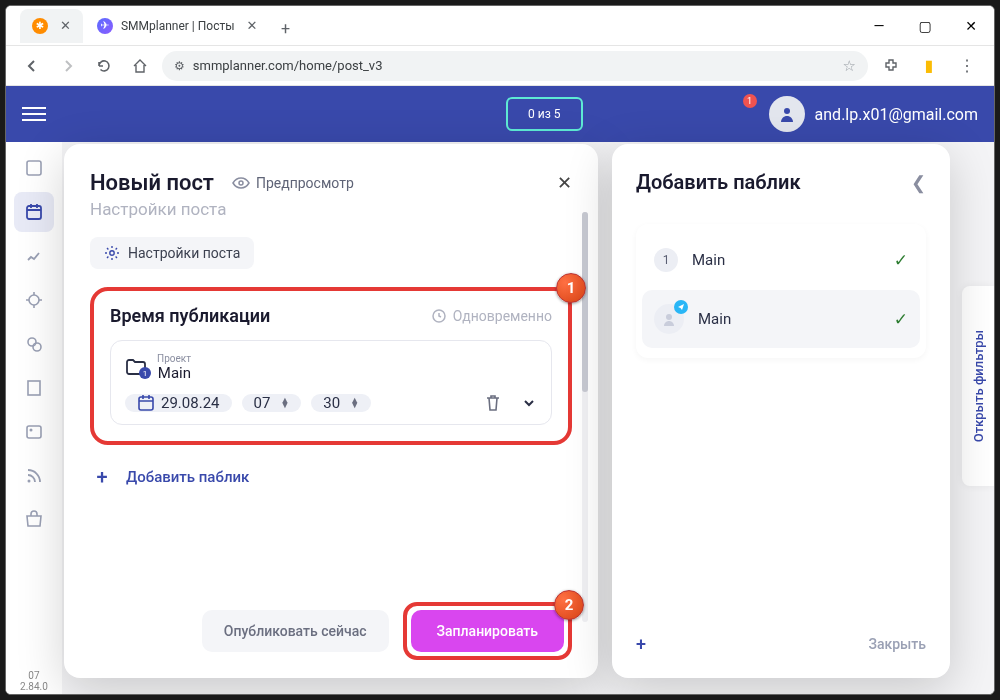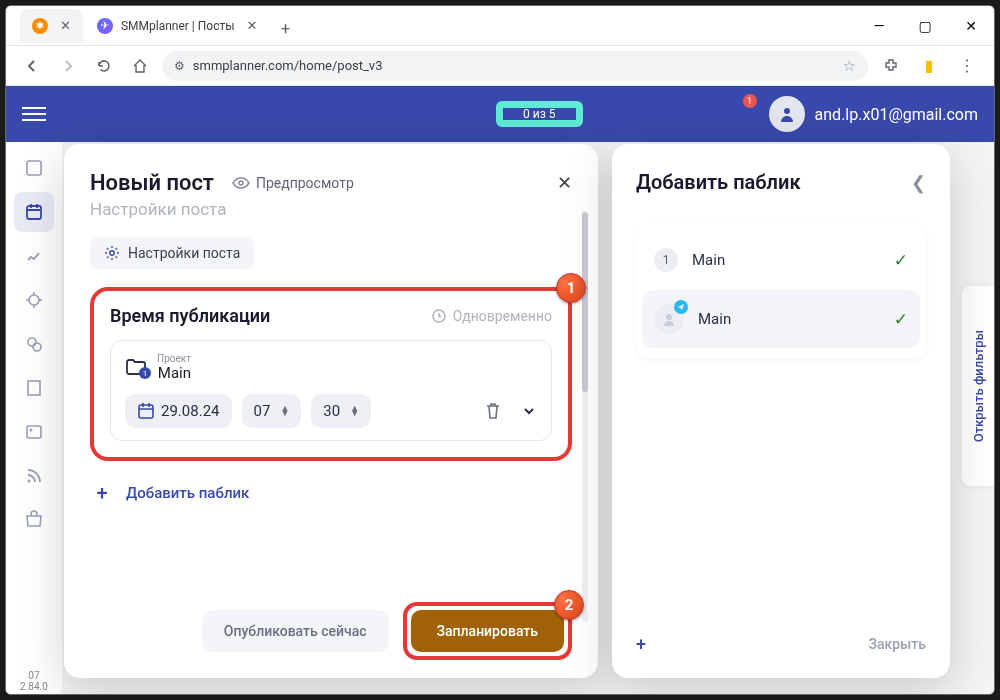--- a/index.html
+++ b/index.html
@@ -20,21 +20,21 @@
 .toolbar { height: 40px; background: #fff; display: flex; align-items: center; gap: 8px; padding: 0 12px; border-bottom: 1px solid #e5e5e5; }
 .nav-ico { width: 28px; height: 28px; display: flex; align-items: center; justify-content: center; color: #5f6368; border-radius: 50%; }
 .urlbar { flex: 1; height: 30px; background: #f1f3f4; border-radius: 15px; display: flex; align-items: center; padding: 0 12px; gap: 8px; font-size: 13px; color: #3c4043; }
 .lock { color: #5f6368; font-size: 12px; }
 .tbico { width: 30px; height: 30px; display: flex; align-items: center; justify-content: center; color: #5f6368; }
 
 .appbg { position: relative; height: 610px; background: #f4f4f6; }
 .apphead { height: 56px; background: #3949ab; display: flex; align-items: center; padding: 0 16px; color: #fff; }
 .burger { width: 24px; display: flex; flex-direction: column; gap: 4px; }
 .burger span { height: 2px; background: #fff; }
-.hcounter { margin-left: auto; margin-right: 140px; height: 26px; padding: 2px 20px; border: 7px solid #5eead4; border-radius: 6px; display: flex; flex-direction: column; align-items: center; justify-content: center; font-size: 12px; }
+.hcounter { margin-left: auto; margin-right: 140px; height: 34px; padding: 2px 20px; border: 2px solid #5eead4; border-radius: 6px; display: flex; flex-direction: column; align-items: center; justify-content: center; font-size: 12px; }
 .hnotif { position: relative; width: 36px; height: 36px; }
 .notifbadge { position: absolute; top: -2px; right: 2px; width: 14px; height: 14px; background: #ef5350; border-radius: 50%; font-size: 9px; display: flex; align-items: center; justify-content: center; }
 .havatar { width: 36px; height: 36px; border-radius: 50%; background: #e3e6ee; display: flex; align-items: center; justify-content: center; color: #3949ab; margin: 0 10px; }
 .hemail { font-size: 16px; }
 
 .sidebar { position: absolute; left: 0; top: 56px; width: 56px; background: #fff; height: 560px; display: flex; flex-direction: column; align-items: center; padding-top: 6px; gap: 4px; }
 .sbico { width: 40px; height: 40px; display: flex; align-items: center; justify-content: center; color: #9aa0b4; border-radius: 8px; }
 .sbico.on { background: #e8eaf6; color: #3949ab; }
 .sbver { margin-top: auto; font-size: 10px; color: #888; text-align: center; padding: 6px 0 10px; }
 
@@ -59,32 +59,32 @@
 .sectitle { font-size: 18px; font-weight: 600; color: #1a1a2e; }
 .simult { display: flex; align-items: center; gap: 6px; color: #b0b3c0; font-size: 14px; }
 .schedbox { border: 1px solid #e6e7ee; border-radius: 12px; margin-top: 14px; padding: 12px 14px; }
 .projrow { display: flex; align-items: center; gap: 10px; }
 .foldico { position: relative; color: #2a2f45; }
 .foldbadge { position: absolute; bottom: -2px; right: -4px; width: 12px; height: 12px; background: #3949ab; border-radius: 50%; color: #fff; font-size: 8px; display: flex; align-items: center; justify-content: center; }
 .projlbls { display: flex; flex-direction: column; line-height: 1.15; text-align: right; }
 .projlbl1 { font-size: 10px; color: #8a8ea0; }
 .projlbl2 { font-size: 15px; color: #1a1a2e; }
 .dtrow { display: flex; align-items: center; gap: 10px; margin-top: 12px; }
-.pill { background: #eef0f6; border-radius: 10px; padding: 8px 12px; display: flex; align-items: center; gap: 6px; font-size: 15px; color: #2a2f45; }
+.pill { background: #eef0f6; border-radius: 10px; padding: 0 12px; display: flex; align-items: center; gap: 6px; font-size: 15px; color: #2a2f45; }
 .stepper { display: flex; flex-direction: column; line-height: .5; font-size: 9px; color: #6b6f80; margin-left: 4px; }
 .trash { margin-left: auto; color: #6b6f80; }
 .chev { color: #2a2f45; margin-left: 10px; }
 .addrow { display: flex; align-items: center; gap: 12px; color: #3949ab; font-size: 15px; font-weight: 500; margin-top: 20px; }
 .addplus { font-size: 20px; width: 24px; text-align: center; }
 
 .actions { position: absolute; left: 26px; right: 26px; bottom: 18px; display: flex; justify-content: flex-end; gap: 14px; align-items: center; }
 .btn-ghost { background: #f4f5f8; color: #6b6f80; padding: 13px 22px; border-radius: 10px; font-size: 14px; font-weight: 500; }
 .plancallout { border: 4px solid #e53935; border-radius: 14px; padding: 4px; position: relative; }
 .plancallout .badge { top: -16px; right: -16px; }
-.btn-primary { background: #a16207; color: #fff; padding: 13px 26px; border-radius: 10px; font-size: 14px; font-weight: 500; }
+.btn-primary { background: #d946ef; color: #fff; padding: 13px 26px; border-radius: 10px; font-size: 14px; font-weight: 500; }
 
 .dialog2 { position: absolute; left: 606px; top: 58px; width: 338px; height: 534px; background: #fff; border-radius: 16px; box-shadow: 0 12px 48px rgba(0,0,0,.18); padding: 26px 24px 20px; }
 .d2h { display: flex; align-items: center; justify-content: space-between; }
 .d2t { font-size: 20px; font-weight: 600; color: #1a1a2e; }
 .backch { color: #8a8ea0; font-size: 18px; }
 .pubcard { background: #fff; border-radius: 12px; padding: 10px 6px; margin-top: 30px; box-shadow: 0 2px 6px rgba(0,0,0,.04); }
 .pubrow { display: flex; align-items: center; gap: 14px; padding: 14px 12px; border-radius: 10px; }
 .pubrow + .pubrow { margin-top: 4px; }
 .pubrow.sel { background: #f4f5f8; }
 .numcirc { width: 24px; height: 24px; border-radius: 50%; background: #eceef4; color: #5a5f73; font-size: 12px; display: flex; align-items: center; justify-content: center; }

